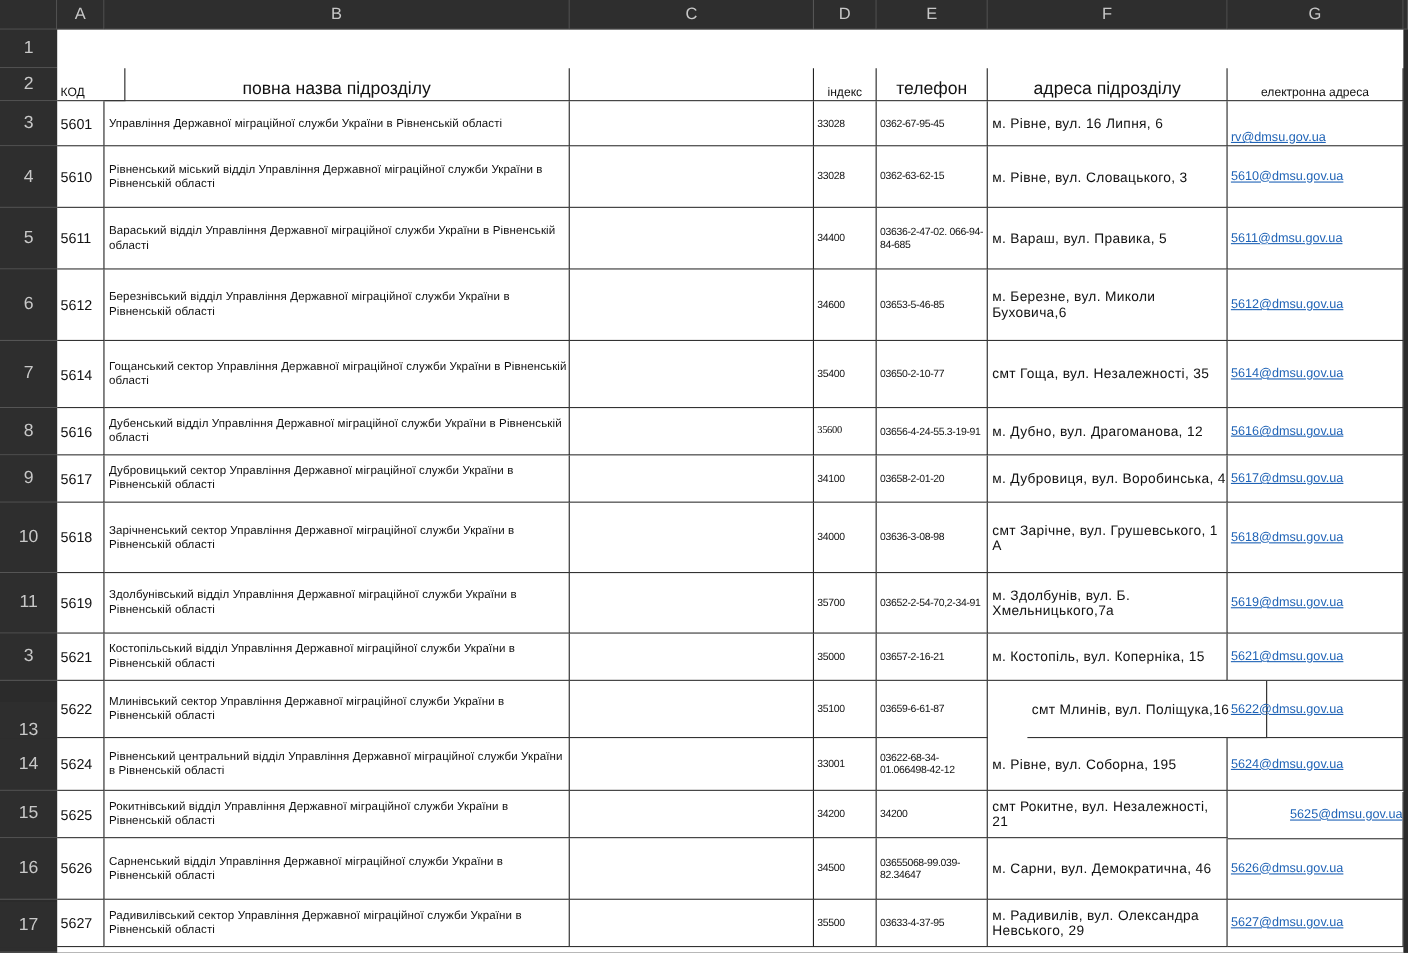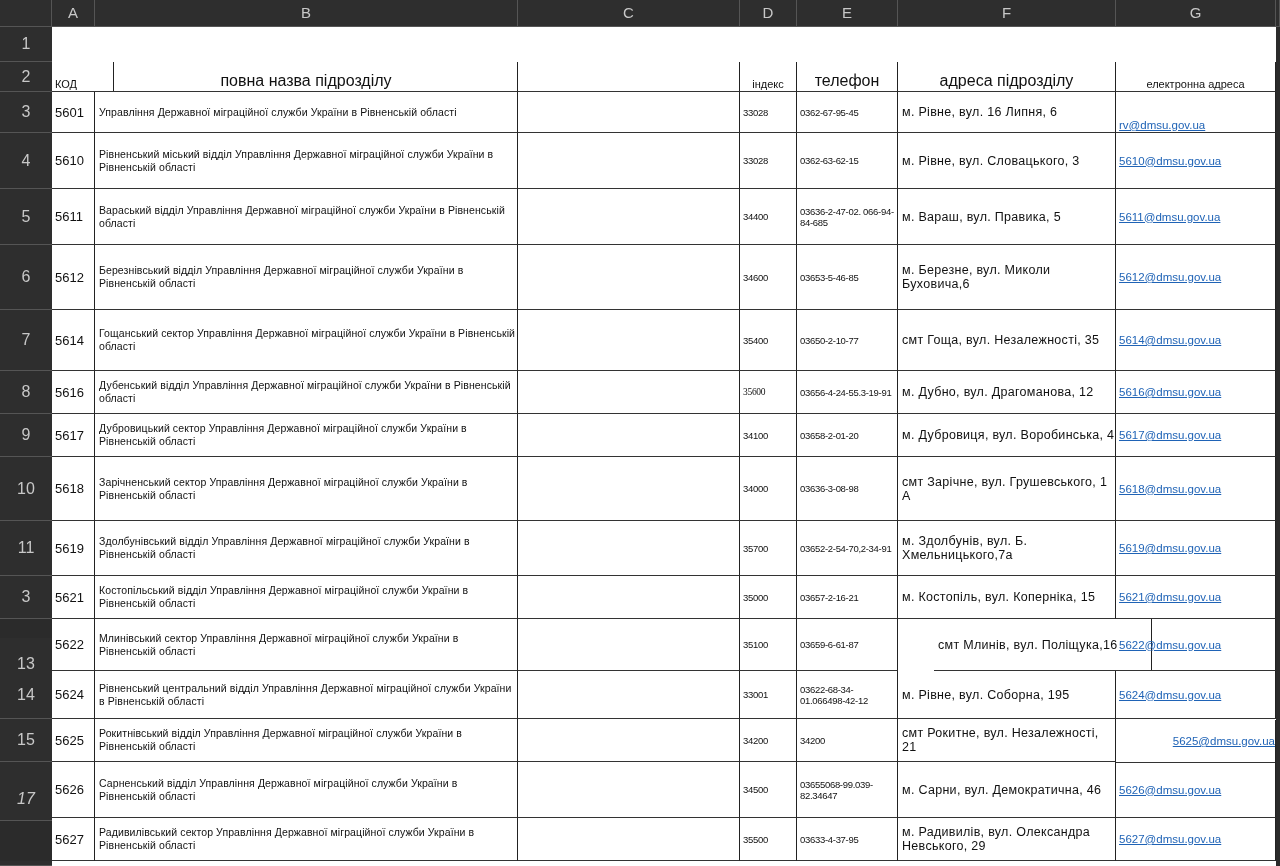--- a/index.html
+++ b/index.html
@@ -50,21 +50,21 @@
       <div class="row-head" style="top: 310px; height: 61px;">7</div>
       <div class="row-head" style="top: 371px; height: 43px;">8</div>
       <div class="row-head" style="top: 414px; height: 43px;">9</div>
       <div class="row-head" style="top: 457px; height: 64px;">10</div>
       <div class="row-head" style="top: 521px; height: 55px;">11</div>
       <div class="row-head" style="top: 576px; height: 43px;">3</div>
       <div class="row-head" style="top: 638px; height: 52px;">13</div>
       <div class="row-head" style="top: 671px; height: 48px;">14</div>
       <div class="row-head" style="top: 719px; height: 43px;">15</div>
       <div class="row-head" style="top: 762px; height: 56px;">16</div>
-      <div class="row-head" style="top: 778px; height: 43px; font-style: italic;">17</div>
+      <div class="row-head" style="top: 820px; height: 43px;">17</div>
       <div class="row-head" style="top: 861px; height: 5px;"></div>
     </div>
   <div class="grid"></div>
   <div id="cells">
       <div class="cell b hdr left" style="left: 52px; width: 62px; top: 62px; height: 30px; text-align: right;">КОД</div>
       <div class="cell b hdr" style="left: 95px; width: 423px; top: 62px; height: 30px;">повна назва підрозділу</div>
       <div class="cell b" style="left: 518px; width: 222px; top: 62px; height: 30px;"></div>
       <div class="cell b hdr small" style="left: 740px; width: 57px; top: 62px; height: 30px;">індекс</div>
       <div class="cell b hdr" style="left: 797px; width: 101px; top: 62px; height: 30px;">телефон</div>
       <div class="cell b hdr" style="left: 898px; width: 218px; top: 62px; height: 30px;">адреса підрозділу</div>

